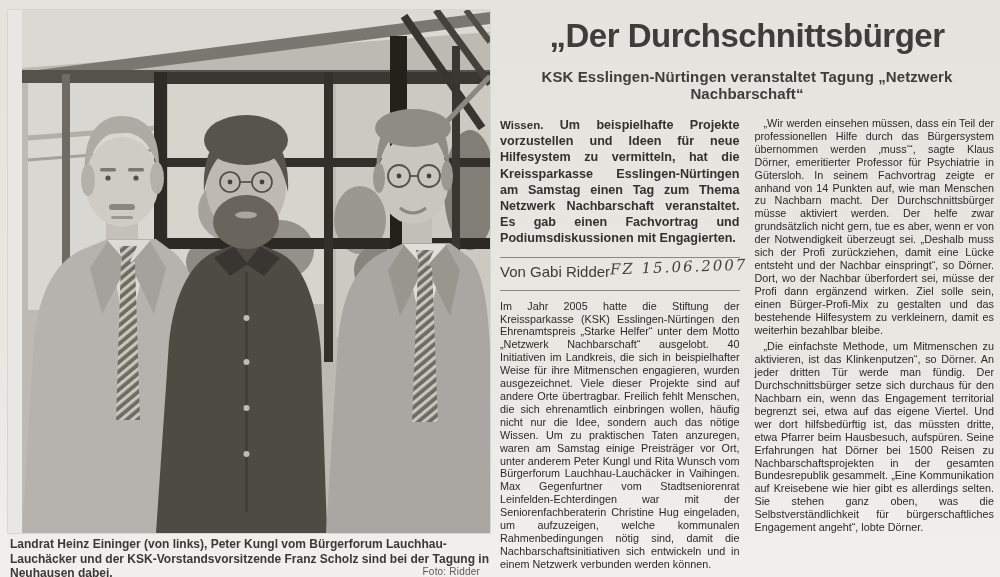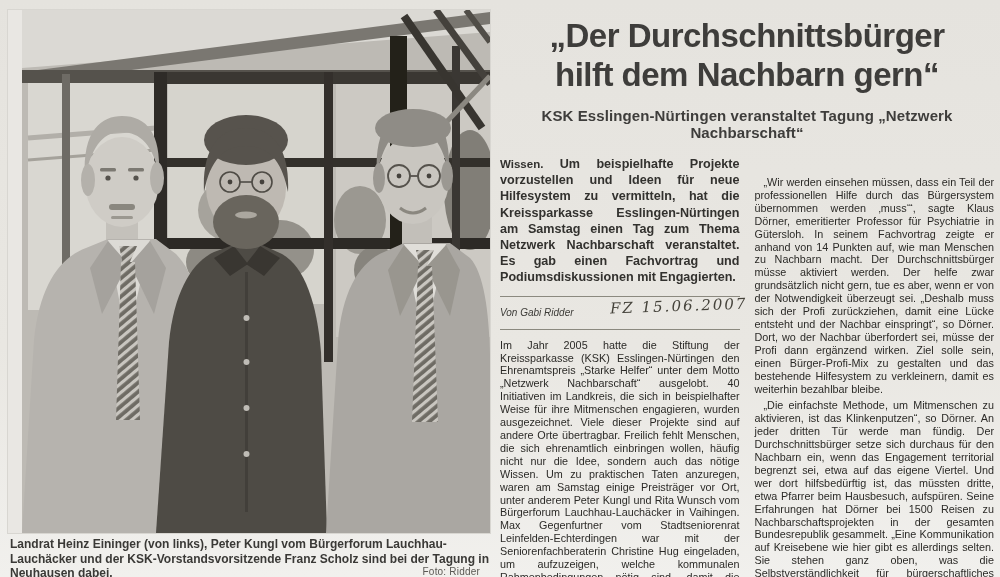--- a/index.html
+++ b/index.html
@@ -37,32 +37,32 @@
   .col{width:50%;box-sizing:border-box;}
   .lead{
     margin:0;font-size:12.6px;line-height:16.2px;text-align:justify;
     font-weight:bold;color:#32312e;
   }
   .lead .loc{font-size:11.5px;}
   .byline-block{
     position:relative;margin:10px 0 9px 0;padding:5px 0 9px 0;
     border-top:1px solid #8b897f;border-bottom:1px solid #8b897f;
   }
-  .byline{font-style:italic;font-size:10px;color:#3c3b37;}
+  .byline{font-size:15px;color:#3c3b37;}
   .handwriting{
     position:absolute;right:-8px;top:0px;
     font-family:"DejaVu Serif",serif;font-style:italic;
     font-size:15px;letter-spacing:2px;color:#45433b;
     transform:rotate(-2deg);white-space:nowrap;
   }
   .body-text{
     margin:0;font-size:10.8px;line-height:12.9px;text-align:justify;color:#2b2a27;
   }
   .body-text + .body-text{margin-top:4px;}
-  .indent{text-indent:9px;margin-top:20px;}
+  .indent{text-indent:9px;}
 </style>
 </head>
 <body>
 
 <div class="page">
 
   <figure class="photo-wrap" style="margin:0;">
     <svg viewBox="0 0 482 523" preserveAspectRatio="none">
       <defs>
         <pattern id="tieStripe" width="7" height="7" patternUnits="userSpaceOnUse" patternTransform="rotate(50)">
@@ -172,21 +172,21 @@
     </svg>
   </figure>
 
   <div class="caption">
     <span>Landrat Heinz Eininger (von links), Peter Kungl vom Bürgerforum Lauchhau-Lauchäcker und der KSK-Vorstandsvorsitzende Franz Scholz sind bei der Tagung in Neuhausen dabei.</span>
     <span class="credit">Foto: Ridder</span>
   </div>
 
   <div class="article">
 
-    <h1 class="headline"><span>„Der Durchschnittsbürger</span><br><span>hilft dem Nachbarn gern“</span></h1>
+    <h1 class="headline"><span>„Der Durchschnittsbürger</span><br></h1>
 
     <h2 class="subhead">KSK Esslingen-Nürtingen veranstaltet Tagung „Netzwerk Nachbarschaft“</h2>
 
     <div class="columns">
 
       <div class="col">
         <p class="lead"><span class="loc">Wissen.</span> <span>Um beispielhafte Projekte vorzustellen und Ideen für neue Hilfesystem zu vermitteln, hat die Kreissparkasse Esslingen-Nürtingen am Samstag einen Tag zum Thema Netzwerk Nachbarschaft veranstaltet. Es gab einen Fachvortrag und Podiumsdiskussionen mit Engagierten.</span></p>
 
         <div class="byline-block">
           <span class="byline">Von Gabi Ridder</span>

